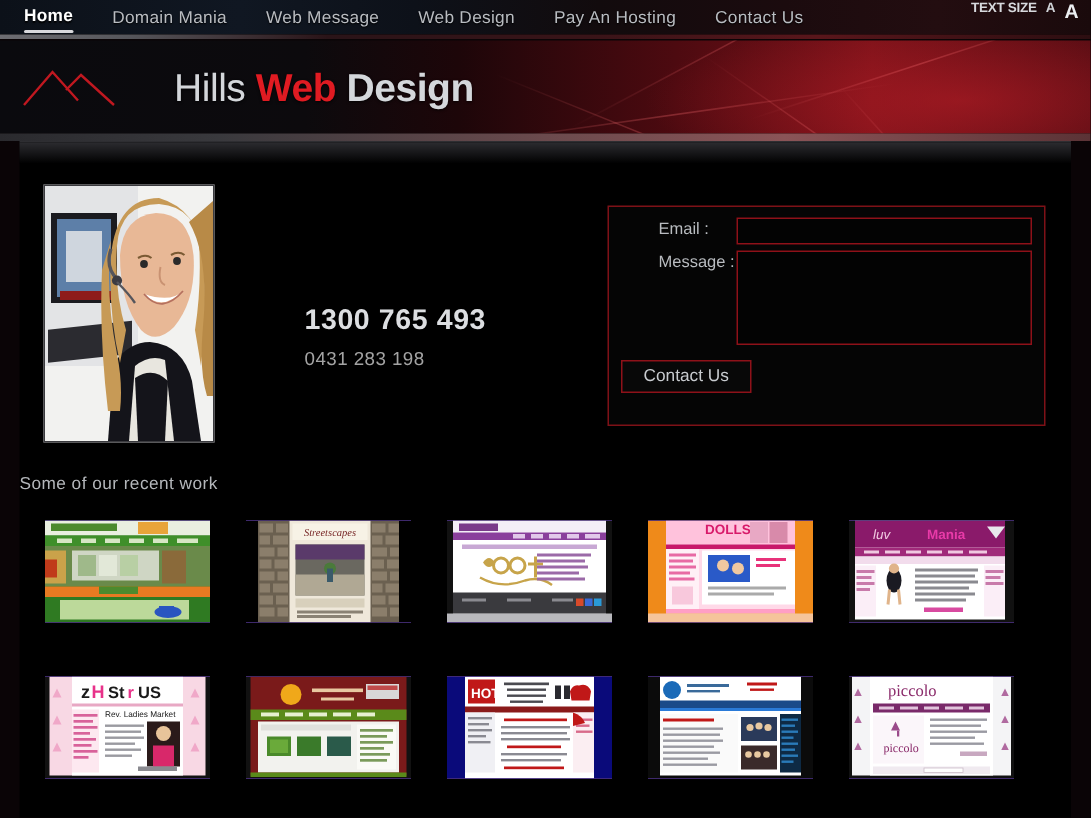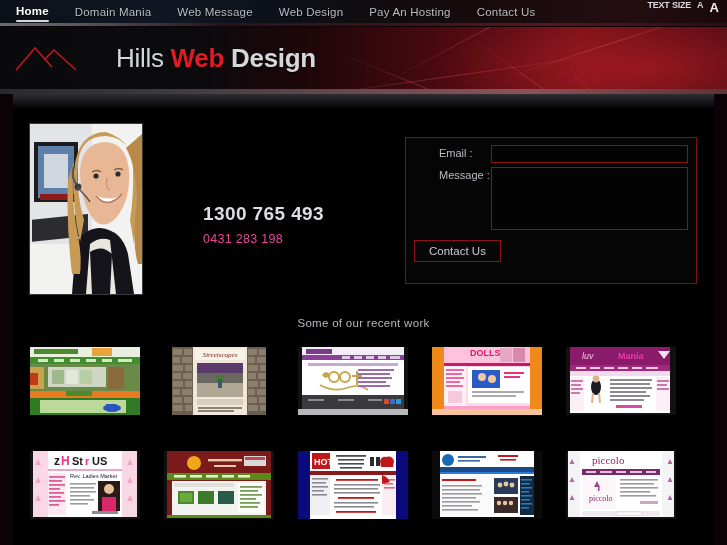--- a/index.html
+++ b/index.html
@@ -92,21 +92,21 @@
   
   .photo {
     position:absolute; left:16px; top:28px; width:114px; height:172px;
     border:1px solid #3a3a3e; background:#efefef; overflow:hidden;
   }
   .photo svg { display:block; }
 
   
   .phones { position:absolute; left:190px; top:108px; width:220px; text-align:left; }
   .phone-main { color:#dcdee1; font-size:19px; font-weight:bold; letter-spacing:.4px; }
-  .phone-alt { color:#ec4899; font-size:12.5px; margin-top:7px; letter-spacing:.3px; }
+  .phone-alt { color:#a3a3a3; font-size:12.5px; margin-top:7px; letter-spacing:.3px; }
 
   
   .form {
     position:absolute; left:392px; top:42px; width:292px; height:147px;
     border:1px solid #7e1117;
     background:#050505; padding:7px 8px;
   }
   .form-row { display:flex; align-items:flex-start; margin-bottom:4px;padding-left:25px; }
   .form-label { color:#b9bcc0; font-size:11px; width:52px; flex:0 0 52px; line-height:13px; padding-top:2px; }
   .inp {
@@ -120,21 +120,21 @@
     font-family:"Liberation Sans", sans-serif;
   }
   .submit {
     margin-top:6px; background:#080808; border:1px solid #8e1119;
     color:#c8cbcf; font-size:11.5px; padding:4px 14px; cursor:pointer;
     font-family:"Liberation Sans", sans-serif;
   }
 
   
   .work-title {
-    position:absolute; left:0; top:222px; width:701px; text-align:center;
+    position:absolute; left:0; top:222px; width:701px; text-align:left;
     color:#b4b7bb; font-size:11.5px; letter-spacing:.3px;
   }
   .grid { position:absolute; left:17px; top:252px; width:668px; }
   .grid-row { display:flex; gap:24px; margin-bottom:36px; }
   .thumb {
     width:110px; height:68px; background:#8b5cf6; overflow:hidden;
     cursor:pointer; display:block; position:relative;
   }
   .thumb svg { display:block; }
 </style>

